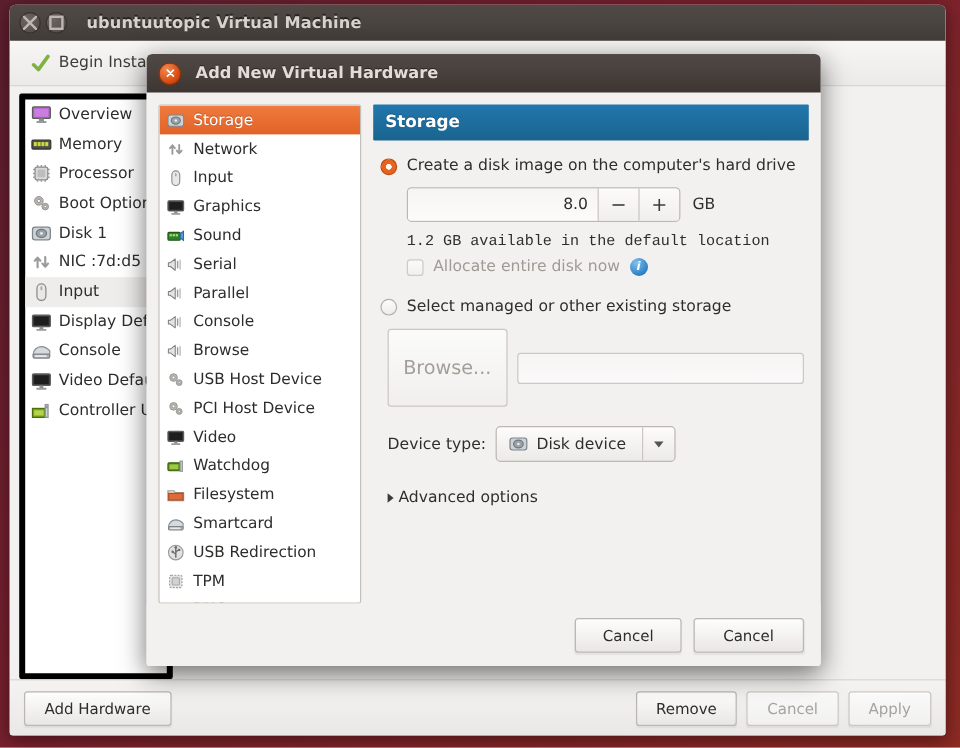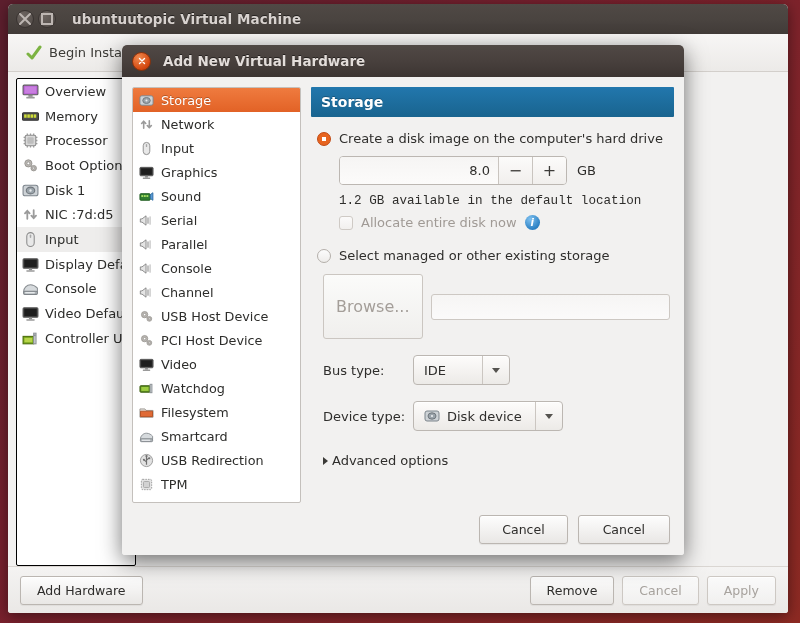--- a/index.html
+++ b/index.html
@@ -73,21 +73,21 @@
   #vm-body {
     flex: 1;
     display: flex;
     min-height: 0;
     background: #f2f1f0;
     padding: 6px 8px 0 8px;
   }
   #hw-list {
     width: 118px;
     background: #ffffff;
-    border: 1px solid #000000;
+    border: 5px solid #000000;
     border-radius: 2px;
     overflow: hidden;
     flex: 0 0 auto;
   }
   .hw-row {
     display: flex; align-items: center;
     gap: 6px;
     height: 24.7px;
     padding-left: 5px;
     font-size: 13px;
@@ -542,21 +542,21 @@
             <path d="M11.8 4v8" stroke="#b4b4b4" stroke-width="1.1" stroke-linecap="round"></path>
           </svg>
           <span>Console</span>
         </div>
         <div class="dev-row">
           <svg viewBox="0 0 16 16" width="15" height="15" style="flex: 0 0 auto;">
             <path d="M7.5 3L3.2 6.3H1.4v3.4h1.8L7.5 13z" fill="#e4e4e4" stroke="#7d7d7d" stroke-width="0.9" stroke-linejoin="round"></path>
             <path d="M9.6 5.2v5.6" stroke="#9a9a9a" stroke-width="1.3" stroke-linecap="round"></path>
             <path d="M11.8 4v8" stroke="#b4b4b4" stroke-width="1.1" stroke-linecap="round"></path>
           </svg>
-          <span>Channel</span>
+          <span>Browse</span>
         </div>
         <div class="dev-row">
           <svg viewBox="0 0 16 16" width="15" height="15" style="flex: 0 0 auto;">
             <g fill="#b9b6b2" stroke="#8e8b87" stroke-width="0.7">
               <circle cx="6" cy="6" r="3.4"></circle>
               <circle cx="6" cy="6" r="1.3" fill="#ffffff"></circle>
               <circle cx="11" cy="10.5" r="2.6"></circle>
               <circle cx="11" cy="10.5" r="1" fill="#ffffff"></circle>
             </g>
           </svg>
@@ -666,29 +666,20 @@
         <div class="row" style="margin-top:18px;">
           <span class="radio"></span>
           <span class="lbl">Select managed or other existing storage</span>
         </div>
 
         <div class="browse-row">
           <div class="browse-btn">Browse...</div>
           <input class="text-entry" type="text" placeholder="" style="">
         </div>
 
-        <div class="field-row">
-          <span class="field-label">Bus type:</span>
-          <div class="combo" style="width:95px;">
-            <span class="cval" style="flex:1;">IDE</span>
-            <span class="carrow">
-                <i class="tri-down"></i>
-              </span>
-          </div>
-        </div>
 
         <div class="field-row">
           <span class="field-label">Device type:</span>
           <div class="combo" style="width:148px;">
             <span class="cval" style="flex:1;">
               <svg class="ico" viewBox="0 0 16 16">
                 <rect x="1" y="3" width="14" height="10" rx="2" fill="#cdd2d6" stroke="#7d858c"></rect>
                 <ellipse cx="8" cy="8" rx="4" ry="3.2" fill="#9aa3aa" stroke="#6f767c"></ellipse>
                 <circle cx="8" cy="8" r="1.1" fill="#e9ecee"></circle>
               </svg>

